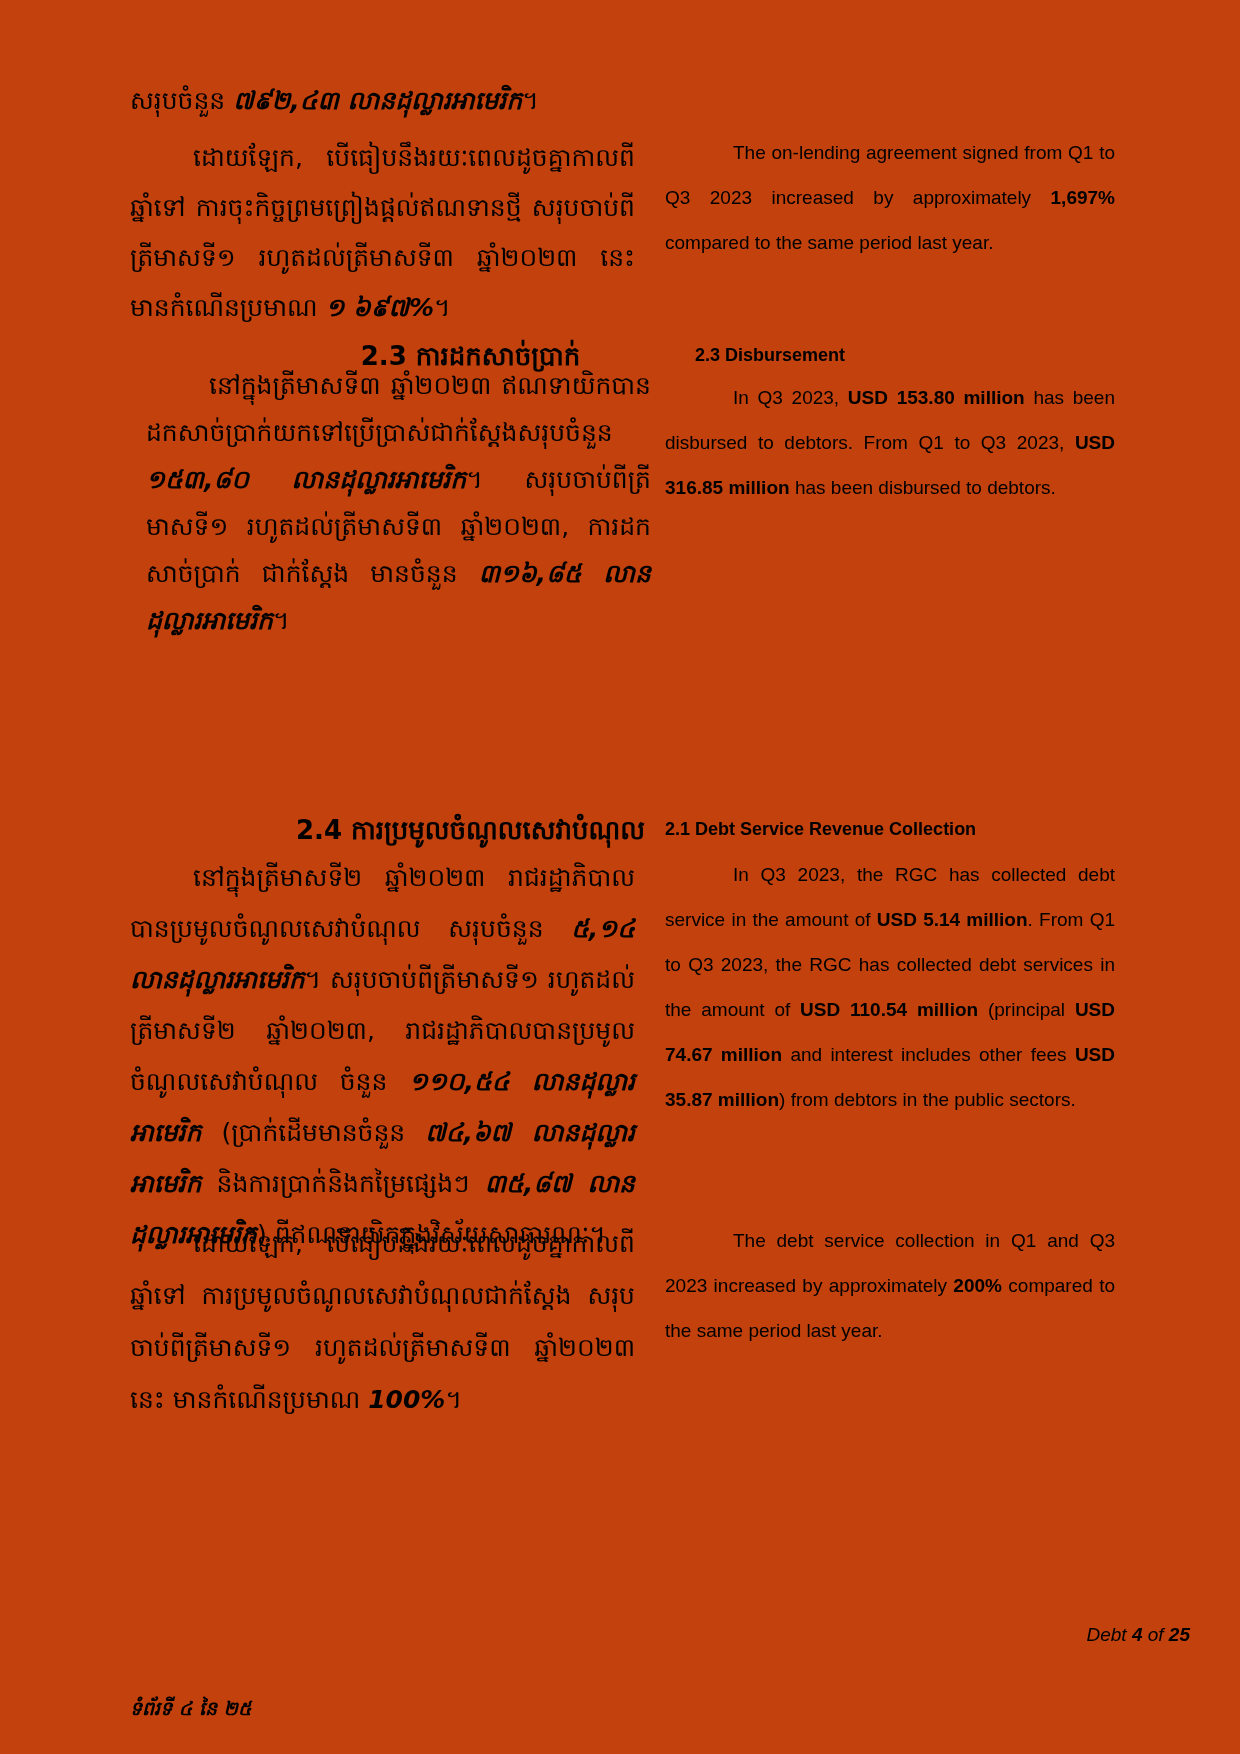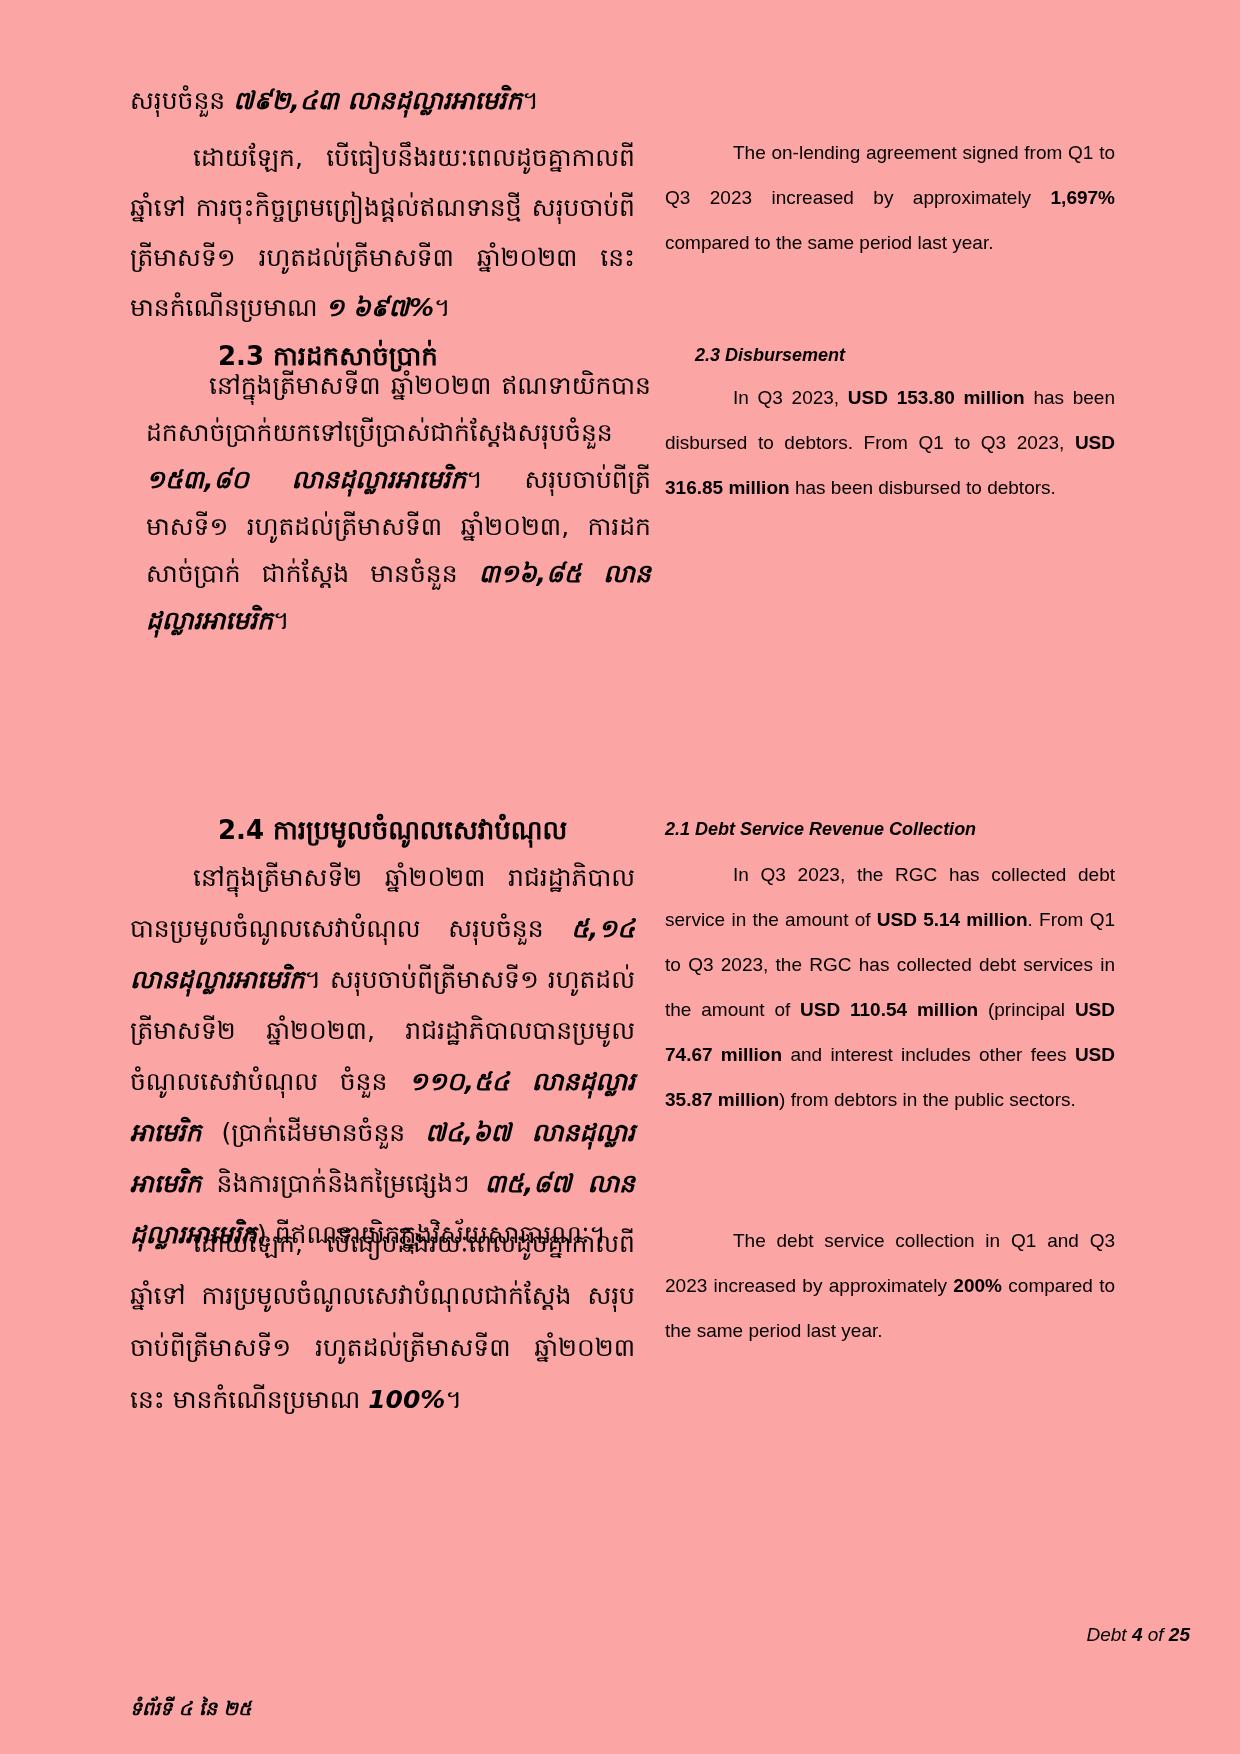--- a/index.html
+++ b/index.html
@@ -1,35 +1,35 @@
 <!DOCTYPE html>
 <html><head>
 <meta charset="utf-8">
 <style>
   html,body{margin:0;padding:0;}
   body{
     width:1240px;height:1754px;background:#ffffff;position:relative;
     color:#000;font-family:"Liberation Sans","DejaVu Sans",sans-serif;
     -webkit-font-smoothing:antialiased;
   }
-  .page{position:absolute;inset:0;background:#fca5a5;padding-left:40px;}
+  .page{position:absolute;inset:0;background:#c2410c;padding-left:40px;}
   .blk{position:absolute;}
   
   .kh{
     left:130px;width:505px;
     font-family:"DejaVu Sans",sans-serif;
     font-size:25px;line-height:50px;text-align:justify;
   }
-  .kh.head{font-weight:bold;font-size:26px;text-align:left;padding-left:88px;line-height:40px;}
+  .kh.head{font-weight:bold;font-size:26px;text-align:center;padding-left:88px;line-height:40px;}
   
   .en{
     left:665px;width:450px;
     font-size:19px;line-height:45px;text-align:justify;
   }
-  .en.head{font-weight:bold;font-size:18px;text-align:left;line-height:30px;font-style:italic;}
+  .en.head{font-weight:bold;font-size:18px;text-align:left;line-height:30px;}
   .indent-kh{text-indent:63px;}
   .indent-en{text-indent:68px;}
   .b{font-weight:bold;}
   .i{font-style:italic;}
   .footer-left{
     position:absolute;left:130px;top:1696px;
     font-family:"DejaVu Sans",sans-serif;
     font-size:19px;font-weight:bold;font-style:italic;
   }
   .footer-right{

